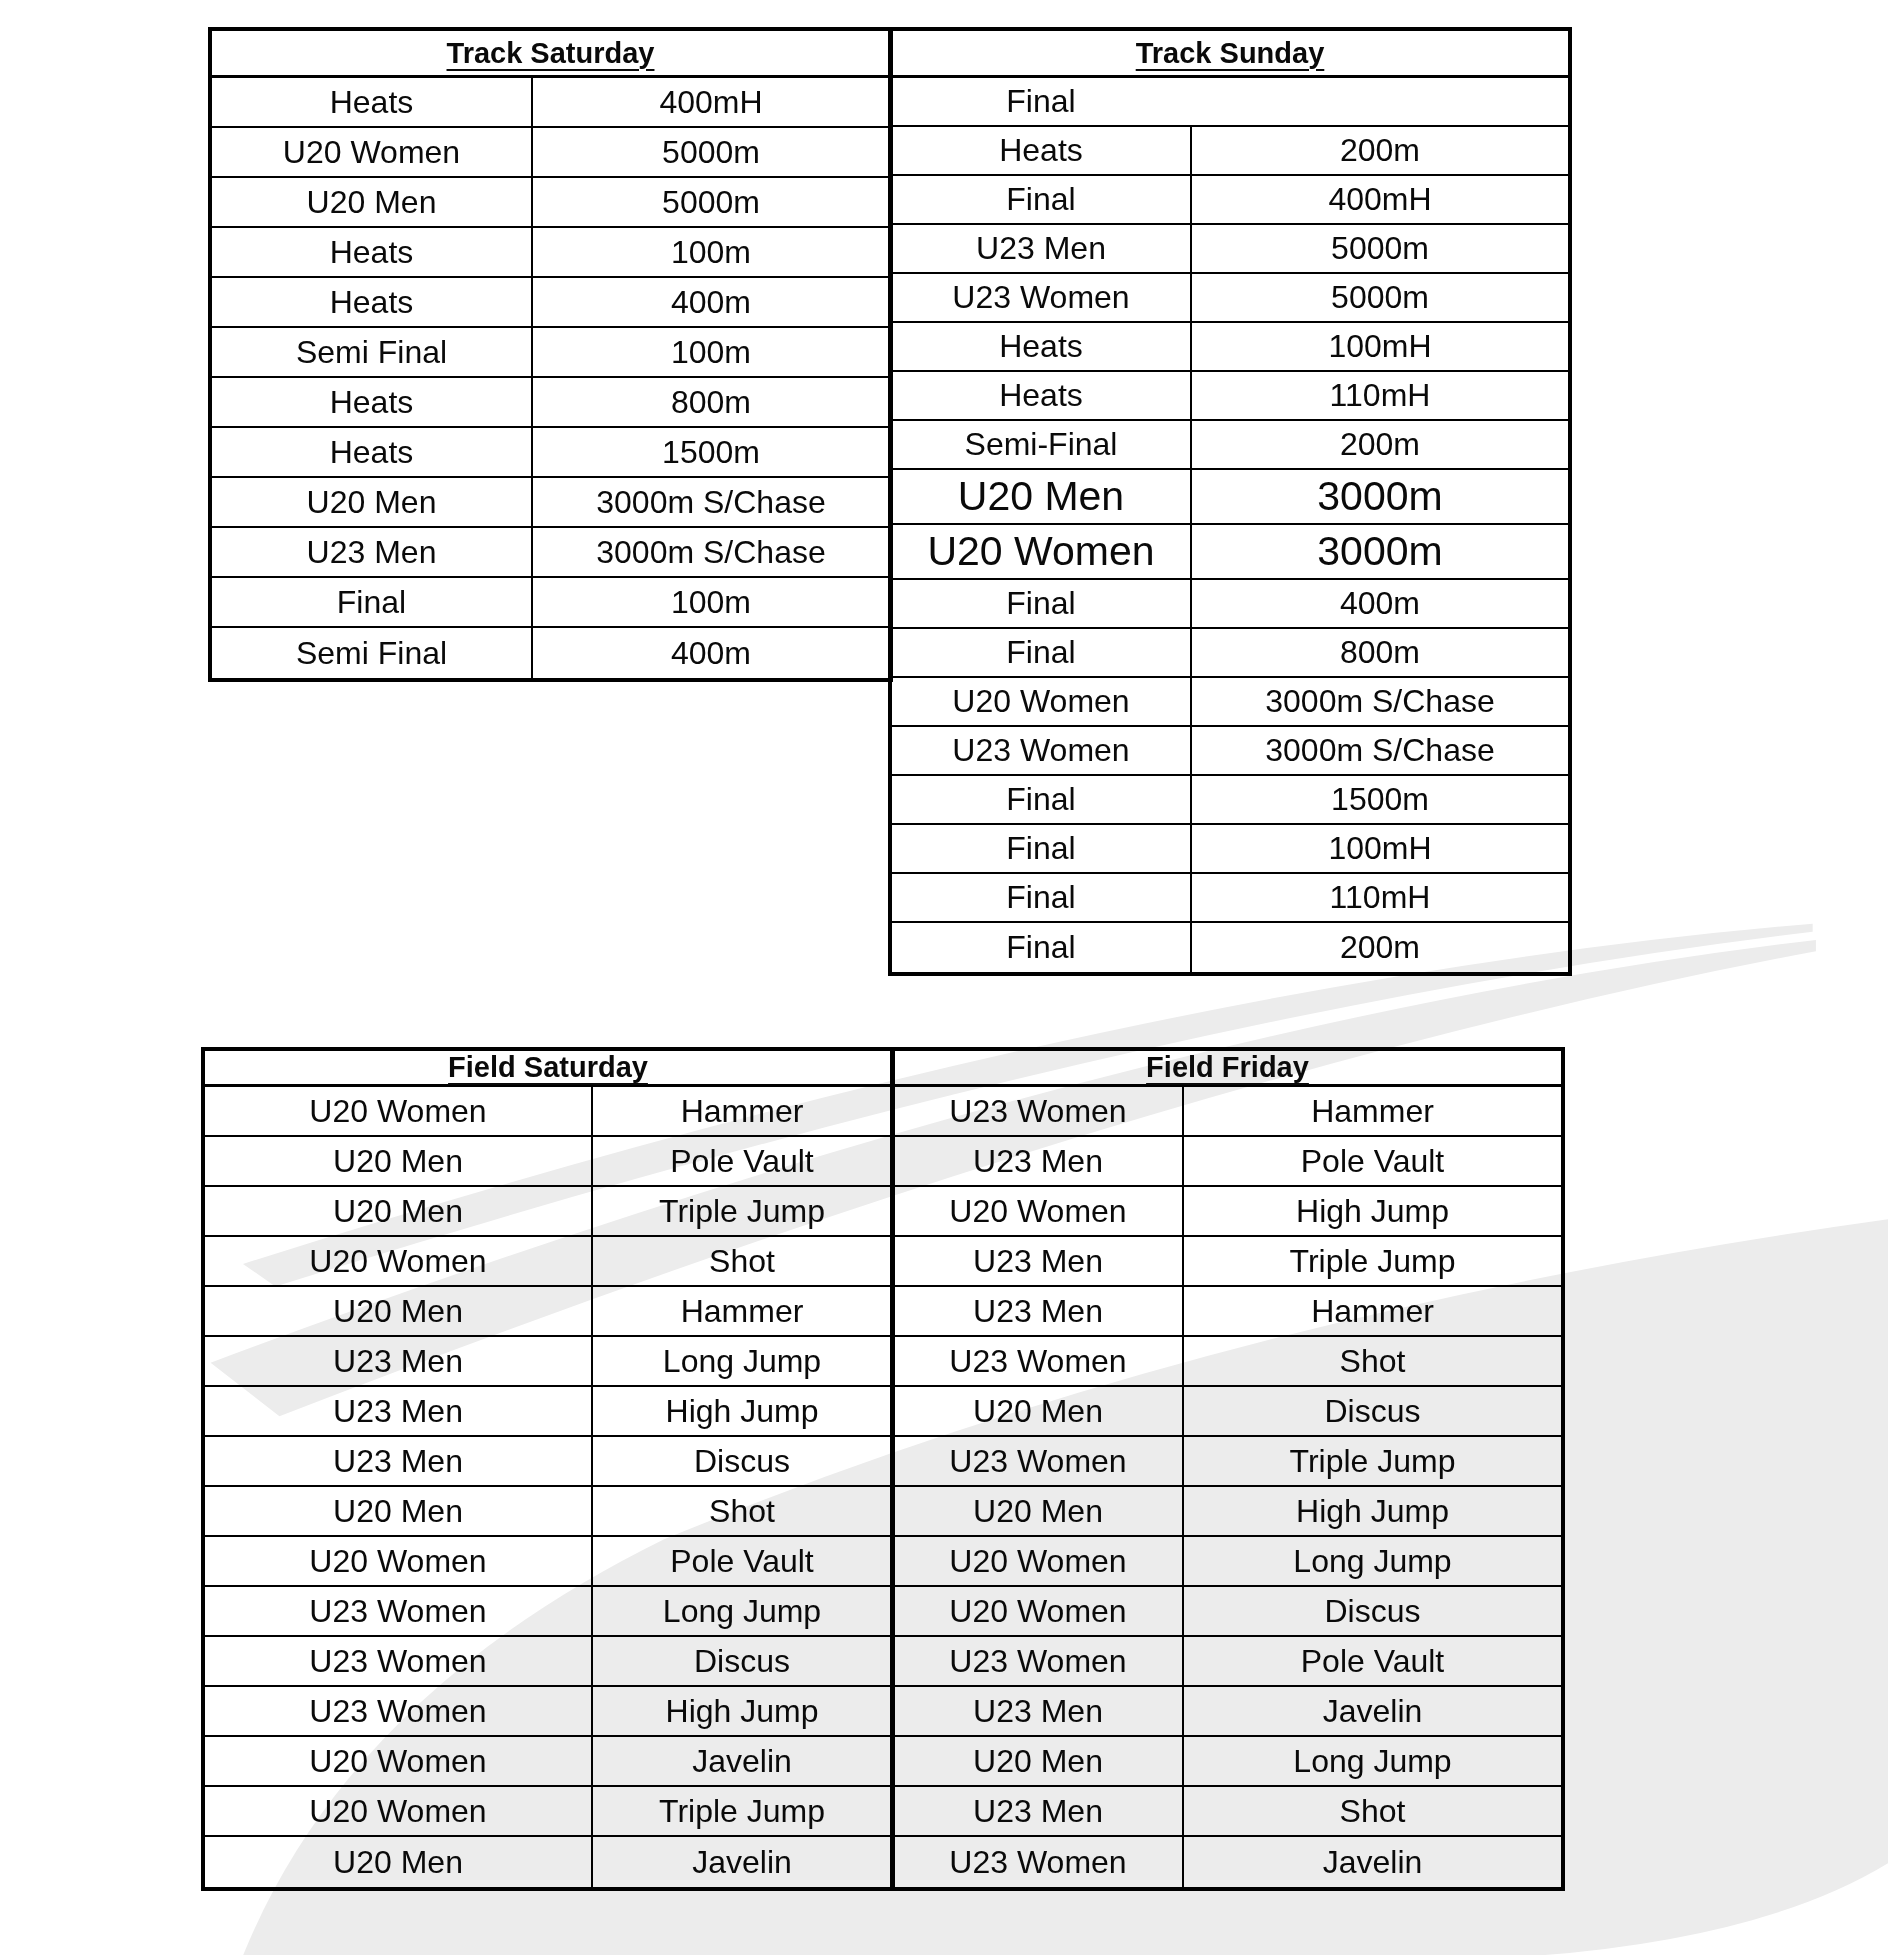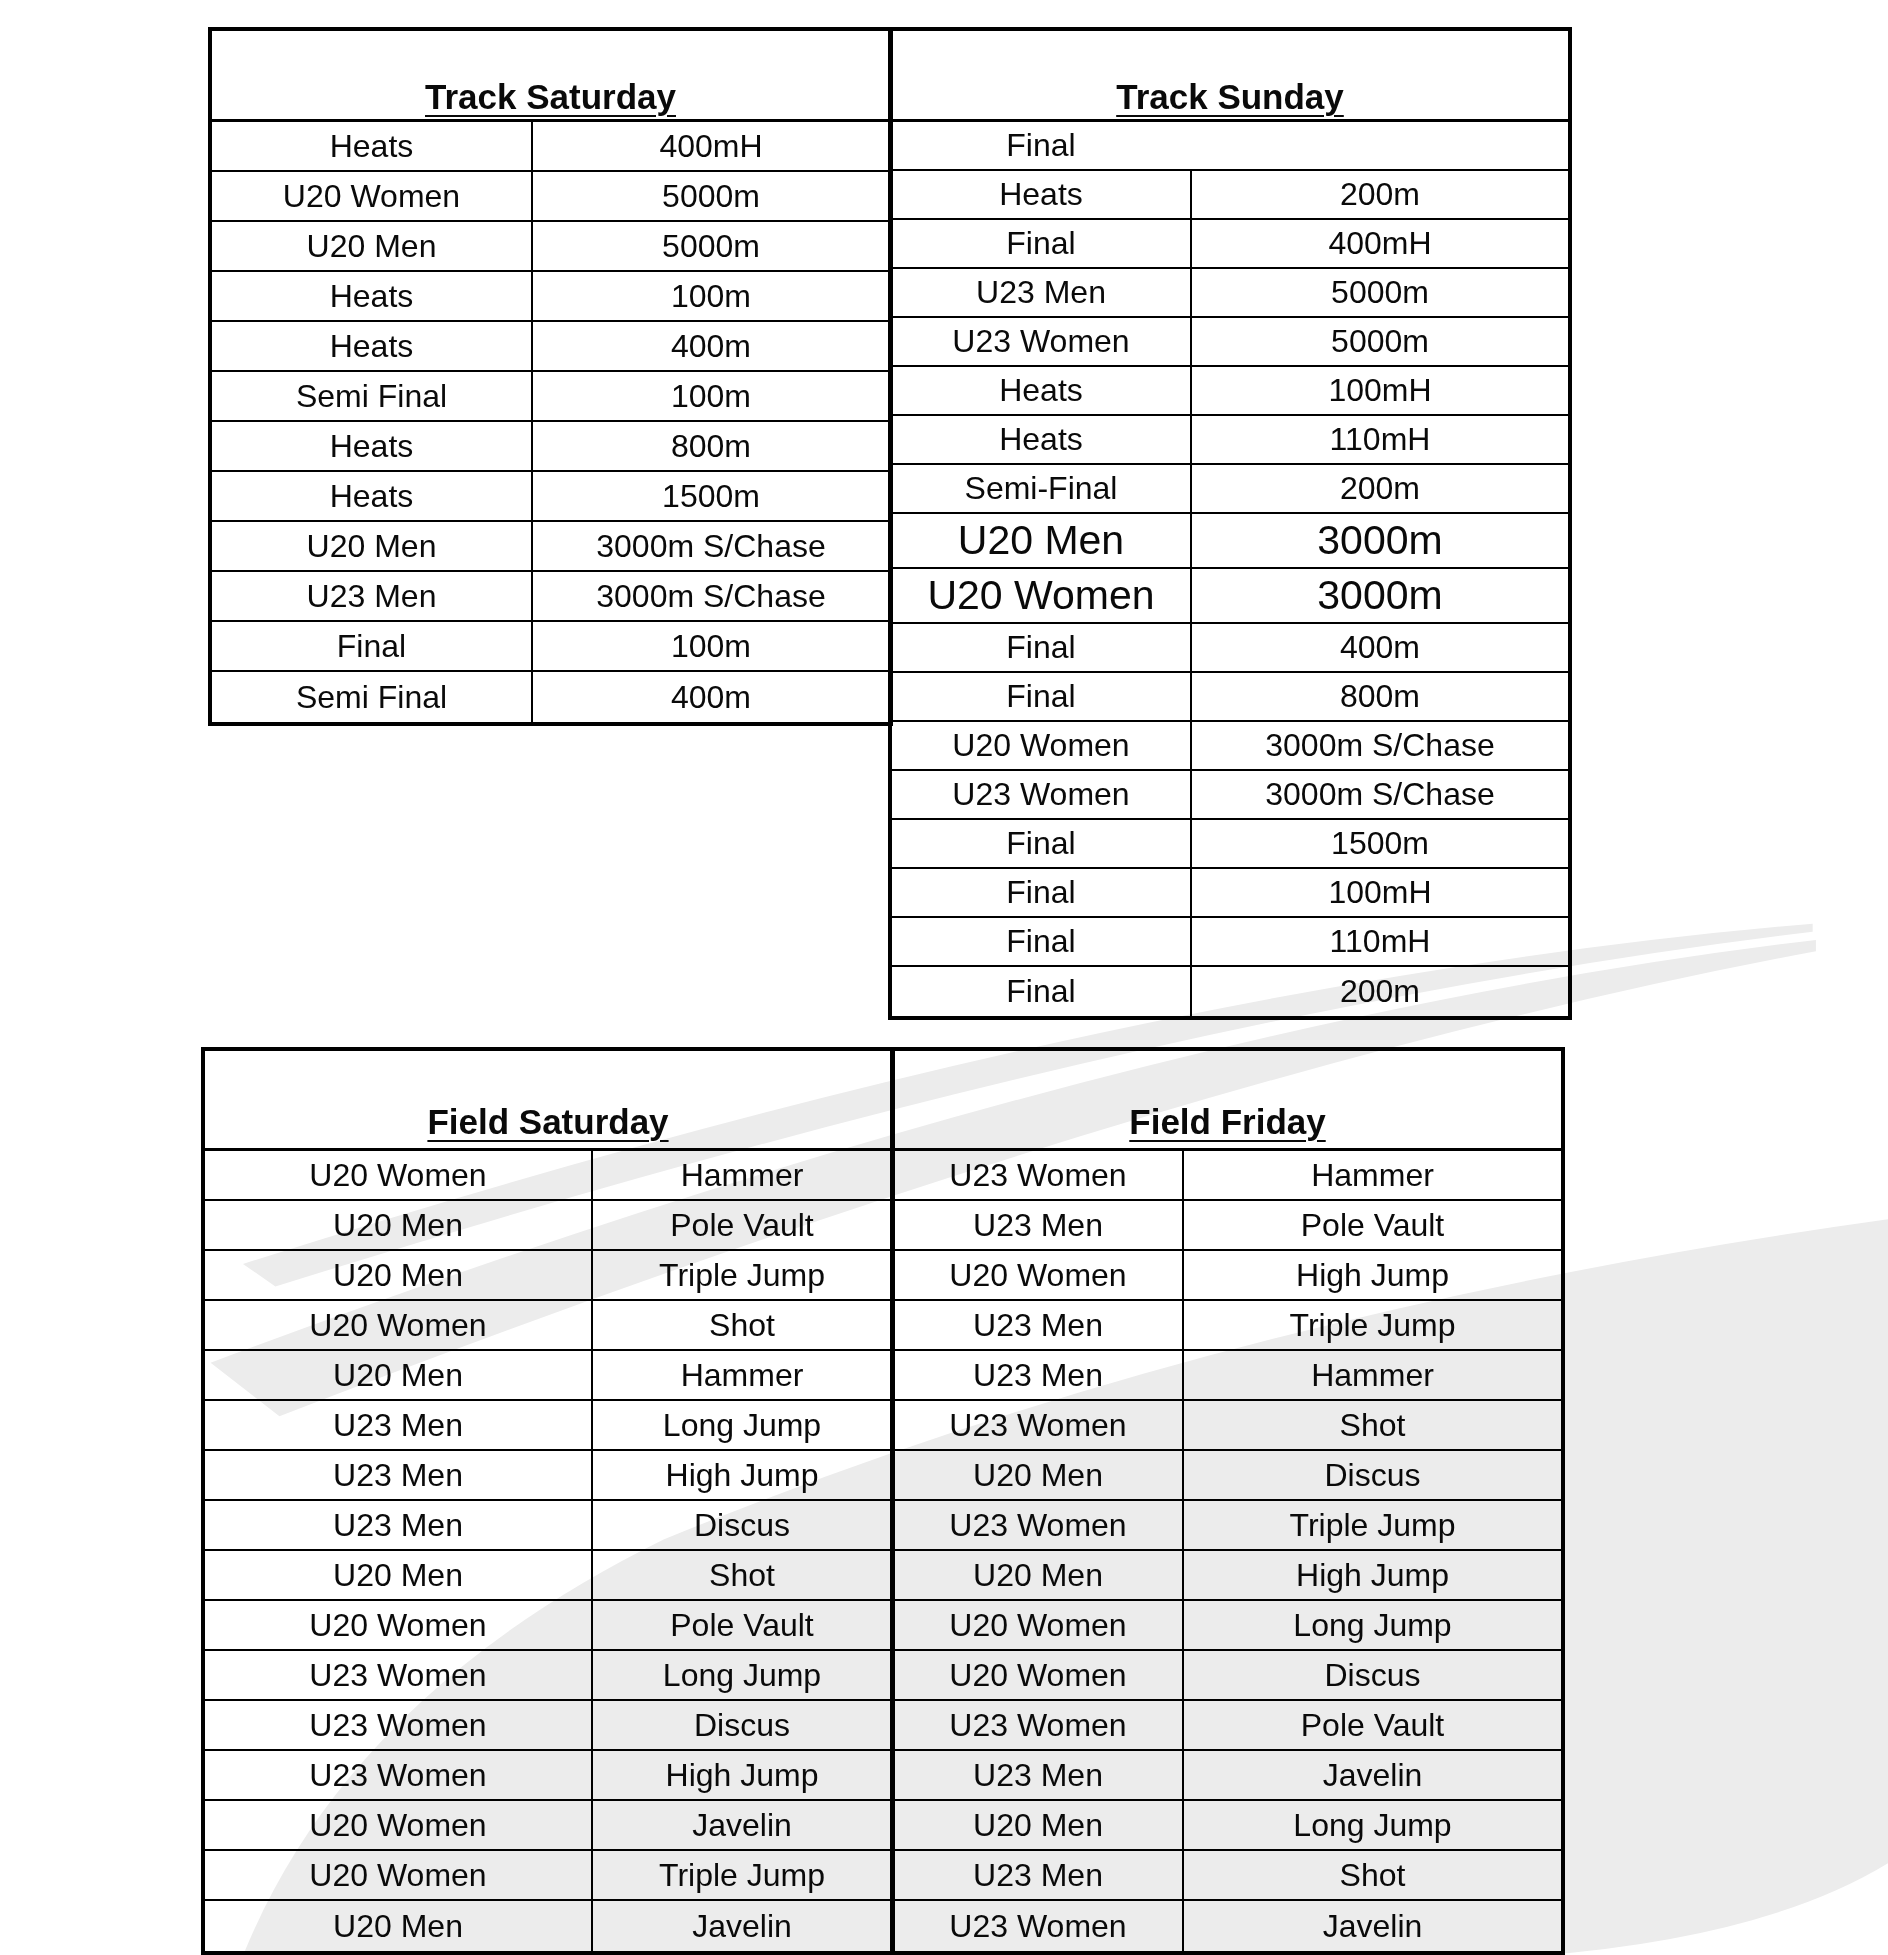--- a/index.html
+++ b/index.html
@@ -13,25 +13,24 @@
   .sched-table{
     position:absolute;z-index:1;
     border:4.9px solid #000;
     box-sizing:border-box;
     background:transparent;
   }
   .table-title{
     height:47px;box-sizing:border-box;
     border-bottom:3.2px solid #000;
     display:flex;align-items:center;justify-content:center;
-    font-size:35px;font-weight:bold;
+    font-size:29px;font-weight:bold;
     text-decoration:underline;
     text-decoration-thickness:2.4px;
     text-underline-offset:5.7px;
-    margin-top:44px;
   }
   .row{
     display:grid;
     grid-template-columns:var(--c1) 1fr;
     height:var(--rh);
     box-sizing:border-box;
     border-bottom:2.4px solid #000;
     font-size:32px;
   }
   .row:last-child{border-bottom:none;}
@@ -40,21 +39,21 @@
     display:flex;align-items:center;justify-content:center;
     box-sizing:border-box;
     overflow:hidden;white-space:nowrap;
   }
   .cell.event{border-left:2.4px solid #000;}
   
   #t-track-sat{left:208px;top:27px;width:685px;--c1:319px;--rh:50px;--rhbig:50px;}
   #t-track-sun{left:888px;top:27px;width:684px;--c1:298px;--rh:49px;--rhbig:55px;}
   #t-field-sat{left:201px;top:1047px;width:694px;--c1:386px;--rh:50px;--rhbig:50px;}
   #t-field-sun{left:890px;top:1047px;width:675px;--c1:288px;--rh:50px;--rhbig:50px;}
-  #t-field-sat .table-title,#t-field-sun .table-title{height:56px;}
+  #t-field-sat .table-title,#t-field-sun .table-title{height:36px;}
 </style>
 </head>
 <body>
 
 <svg id="swoosh" viewBox="0 0 2331 2414" xmlns="http://www.w3.org/2000/svg" aria-hidden="true">
   <path id="swoosh-band-a" fill="#ececec" d="M 2238 1140 Q 1400 1210 300 1560 L 340 1588 Q 1420 1248 2238 1150 Z"></path>
   <path id="swoosh-band-b" fill="#ececec" d="M 2242 1160 Q 1380 1262 260 1682 L 345 1748 Q 1440 1324 2242 1174 Z"></path>
   <path id="swoosh-band-c" fill="#ececec" d="M 2331 1505 Q 1500 1620 820 1900 Q 430 2092 300 2414 L 1900 2414 Q 2180 2392 2331 2300 Z"></path>
 </svg>
 

